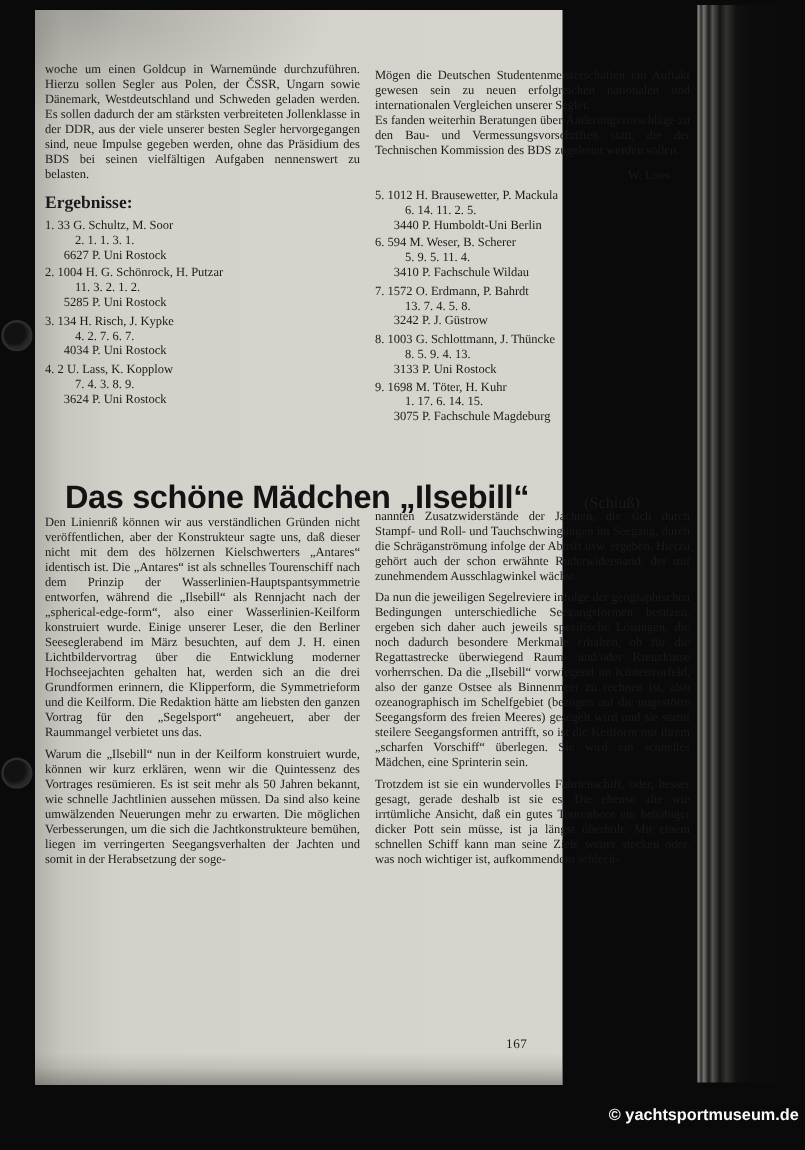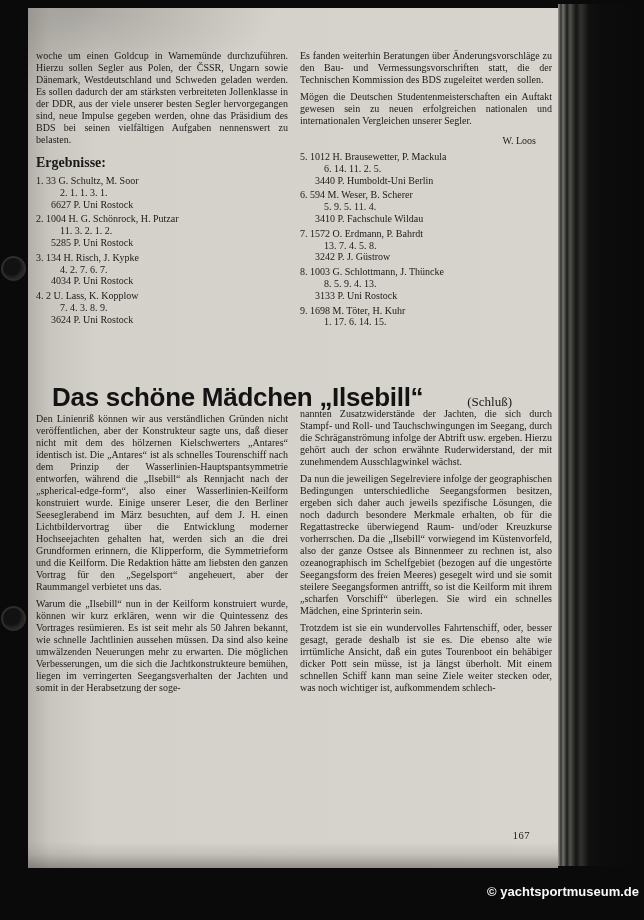--- a/index.html
+++ b/index.html
@@ -12,21 +12,21 @@
   .scan {
     position: relative;
     width: 644px; height: 920px;
     background: #0a0a0a;
     overflow: hidden;
   }
   
   .paper {
     position: absolute;
     left: 28px; top: 8px;
-    width: 530px; height: 860px;
+    width: 422px; height: 860px;
     background: linear-gradient(90deg, #b3b0a9 0px, #c9c6bf 22px, #d4d1ca 70px, #d7d4cd 100%);
     color: #1a1a1a;
   }
   .paper::before {
     content: "";
     position: absolute; inset: 0;
     background:
       radial-gradient(ellipse 280px 130px at 10% 0%, rgba(0,0,0,0.20), transparent 70%),
       linear-gradient(0deg, rgba(70,67,60,0.45) 0px, rgba(70,67,60,0.12) 14px, transparent 26px);
     pointer-events: none;
@@ -156,22 +156,22 @@
           </div>
           <div class="result">
             <div class="l1">4. 2 U. Lass, K. Kopplow</div>
             <div class="l2">7. 4. 3. 8. 9.</div>
             <div class="l3">3624 P. Uni Rostock</div>
           </div>
         </div>
       </div>
 
       <div class="col">
+        <p class="txt para-gap">Mögen die Deutschen Studentenmeisterschaften ein Auftakt gewesen sein zu neuen erfolgreichen nationalen und internationalen Vergleichen unserer Segler.</p>
         <p class="txt">Es fanden weiterhin Beratungen über Änderungsvorschläge zu den Bau- und Vermessungsvorschriften statt, die der Technischen Kommission des BDS zugeleitet werden sollen.</p>
-        <p class="txt para-gap">Mögen die Deutschen Studentenmeisterschaften ein Auftakt gewesen sein zu neuen erfolgreichen nationalen und internationalen Vergleichen unserer Segler.</p>
         <p class="signature">W. Loos</p>
         <div class="results para-gap">
           <div class="result">
             <div class="l1">5. 1012 H. Brausewetter, P. Mackula</div>
             <div class="l2">6. 14. 11. 2. 5.</div>
             <div class="l3">3440 P. Humboldt-Uni Berlin</div>
           </div>
           <div class="result">
             <div class="l1">6. 594 M. Weser, B. Scherer</div>
             <div class="l2">5. 9. 5. 11. 4.</div>
@@ -183,20 +183,21 @@
             <div class="l3">3242 P. J. Güstrow</div>
           </div>
           <div class="result">
             <div class="l1">8. 1003 G. Schlottmann, J. Thüncke</div>
             <div class="l2">8. 5. 9. 4. 13.</div>
             <div class="l3">3133 P. Uni Rostock</div>
           </div>
           <div class="result">
             <div class="l1">9. 1698 M. Töter, H. Kuhr</div>
             <div class="l2">1. 17. 6. 14. 15.</div>
+            <div class="l3">3075 P. Fachschule Magdeburg</div>
           </div>
         </div>
       </div>
     </div>
 
     <div class="headline-row">
       <h1>Das schöne Mädchen „Ilsebill“</h1>
       <span class="subtitle">(Schluß)</span>
     </div>
 

